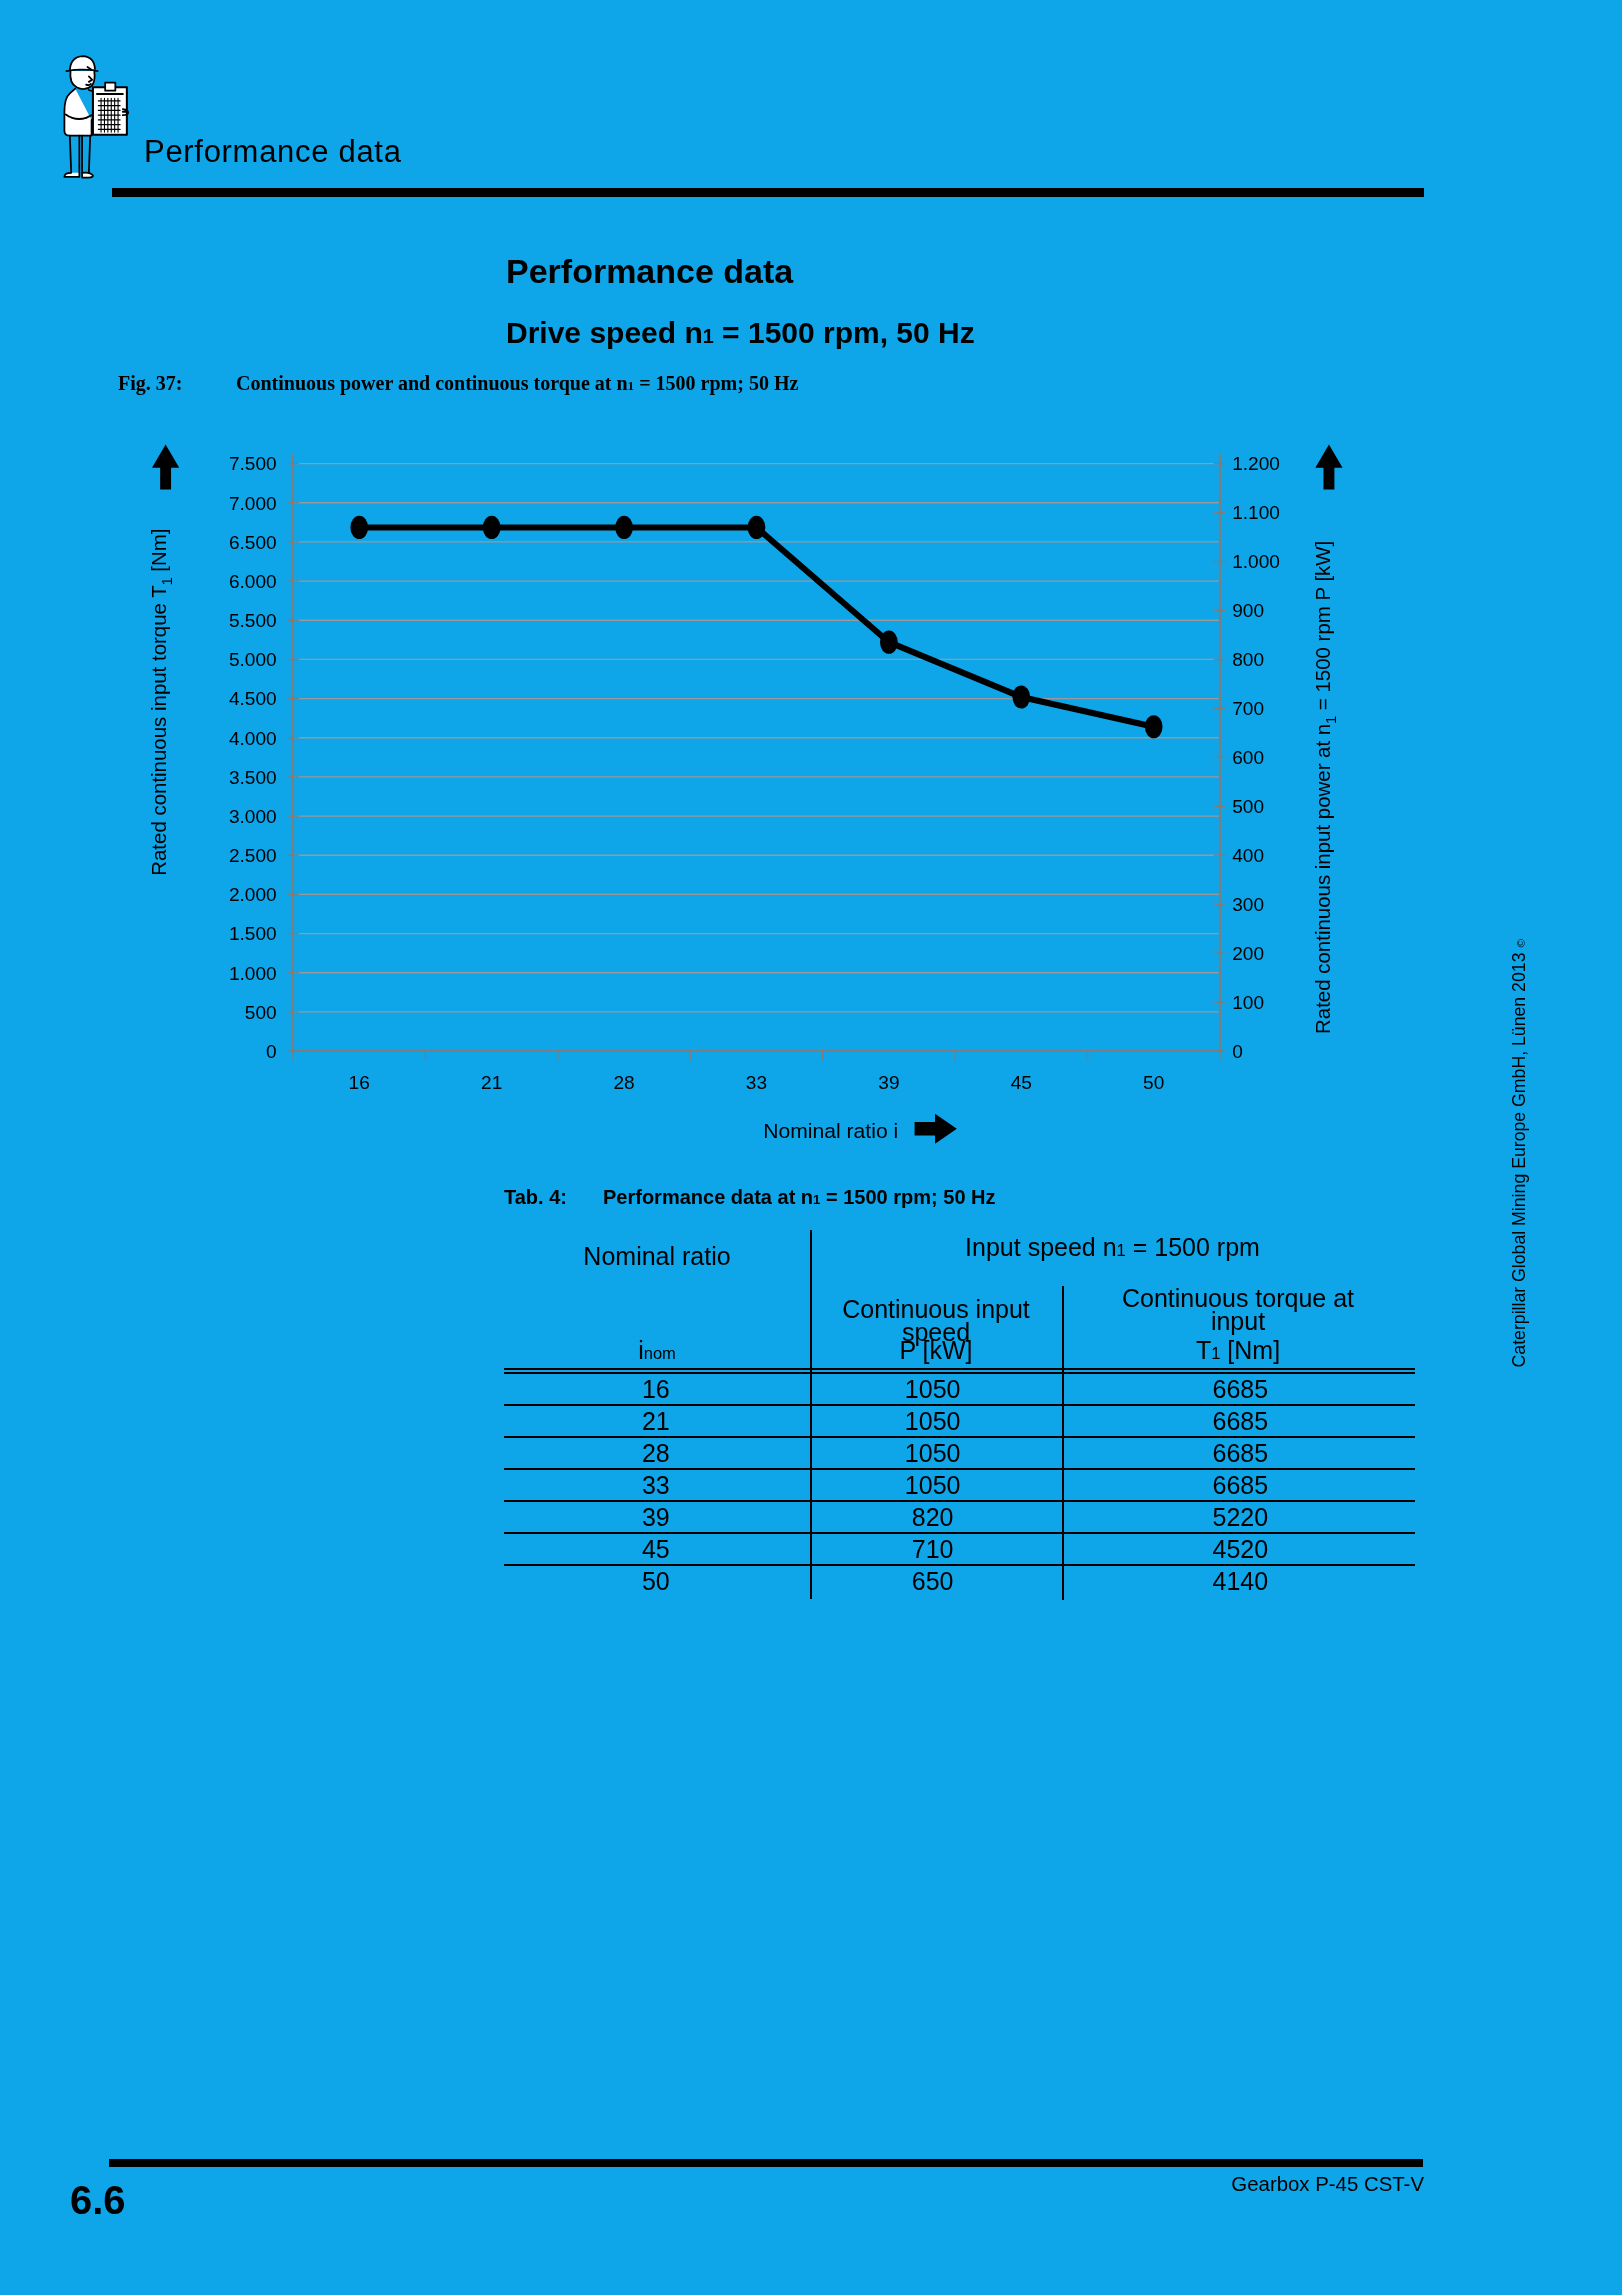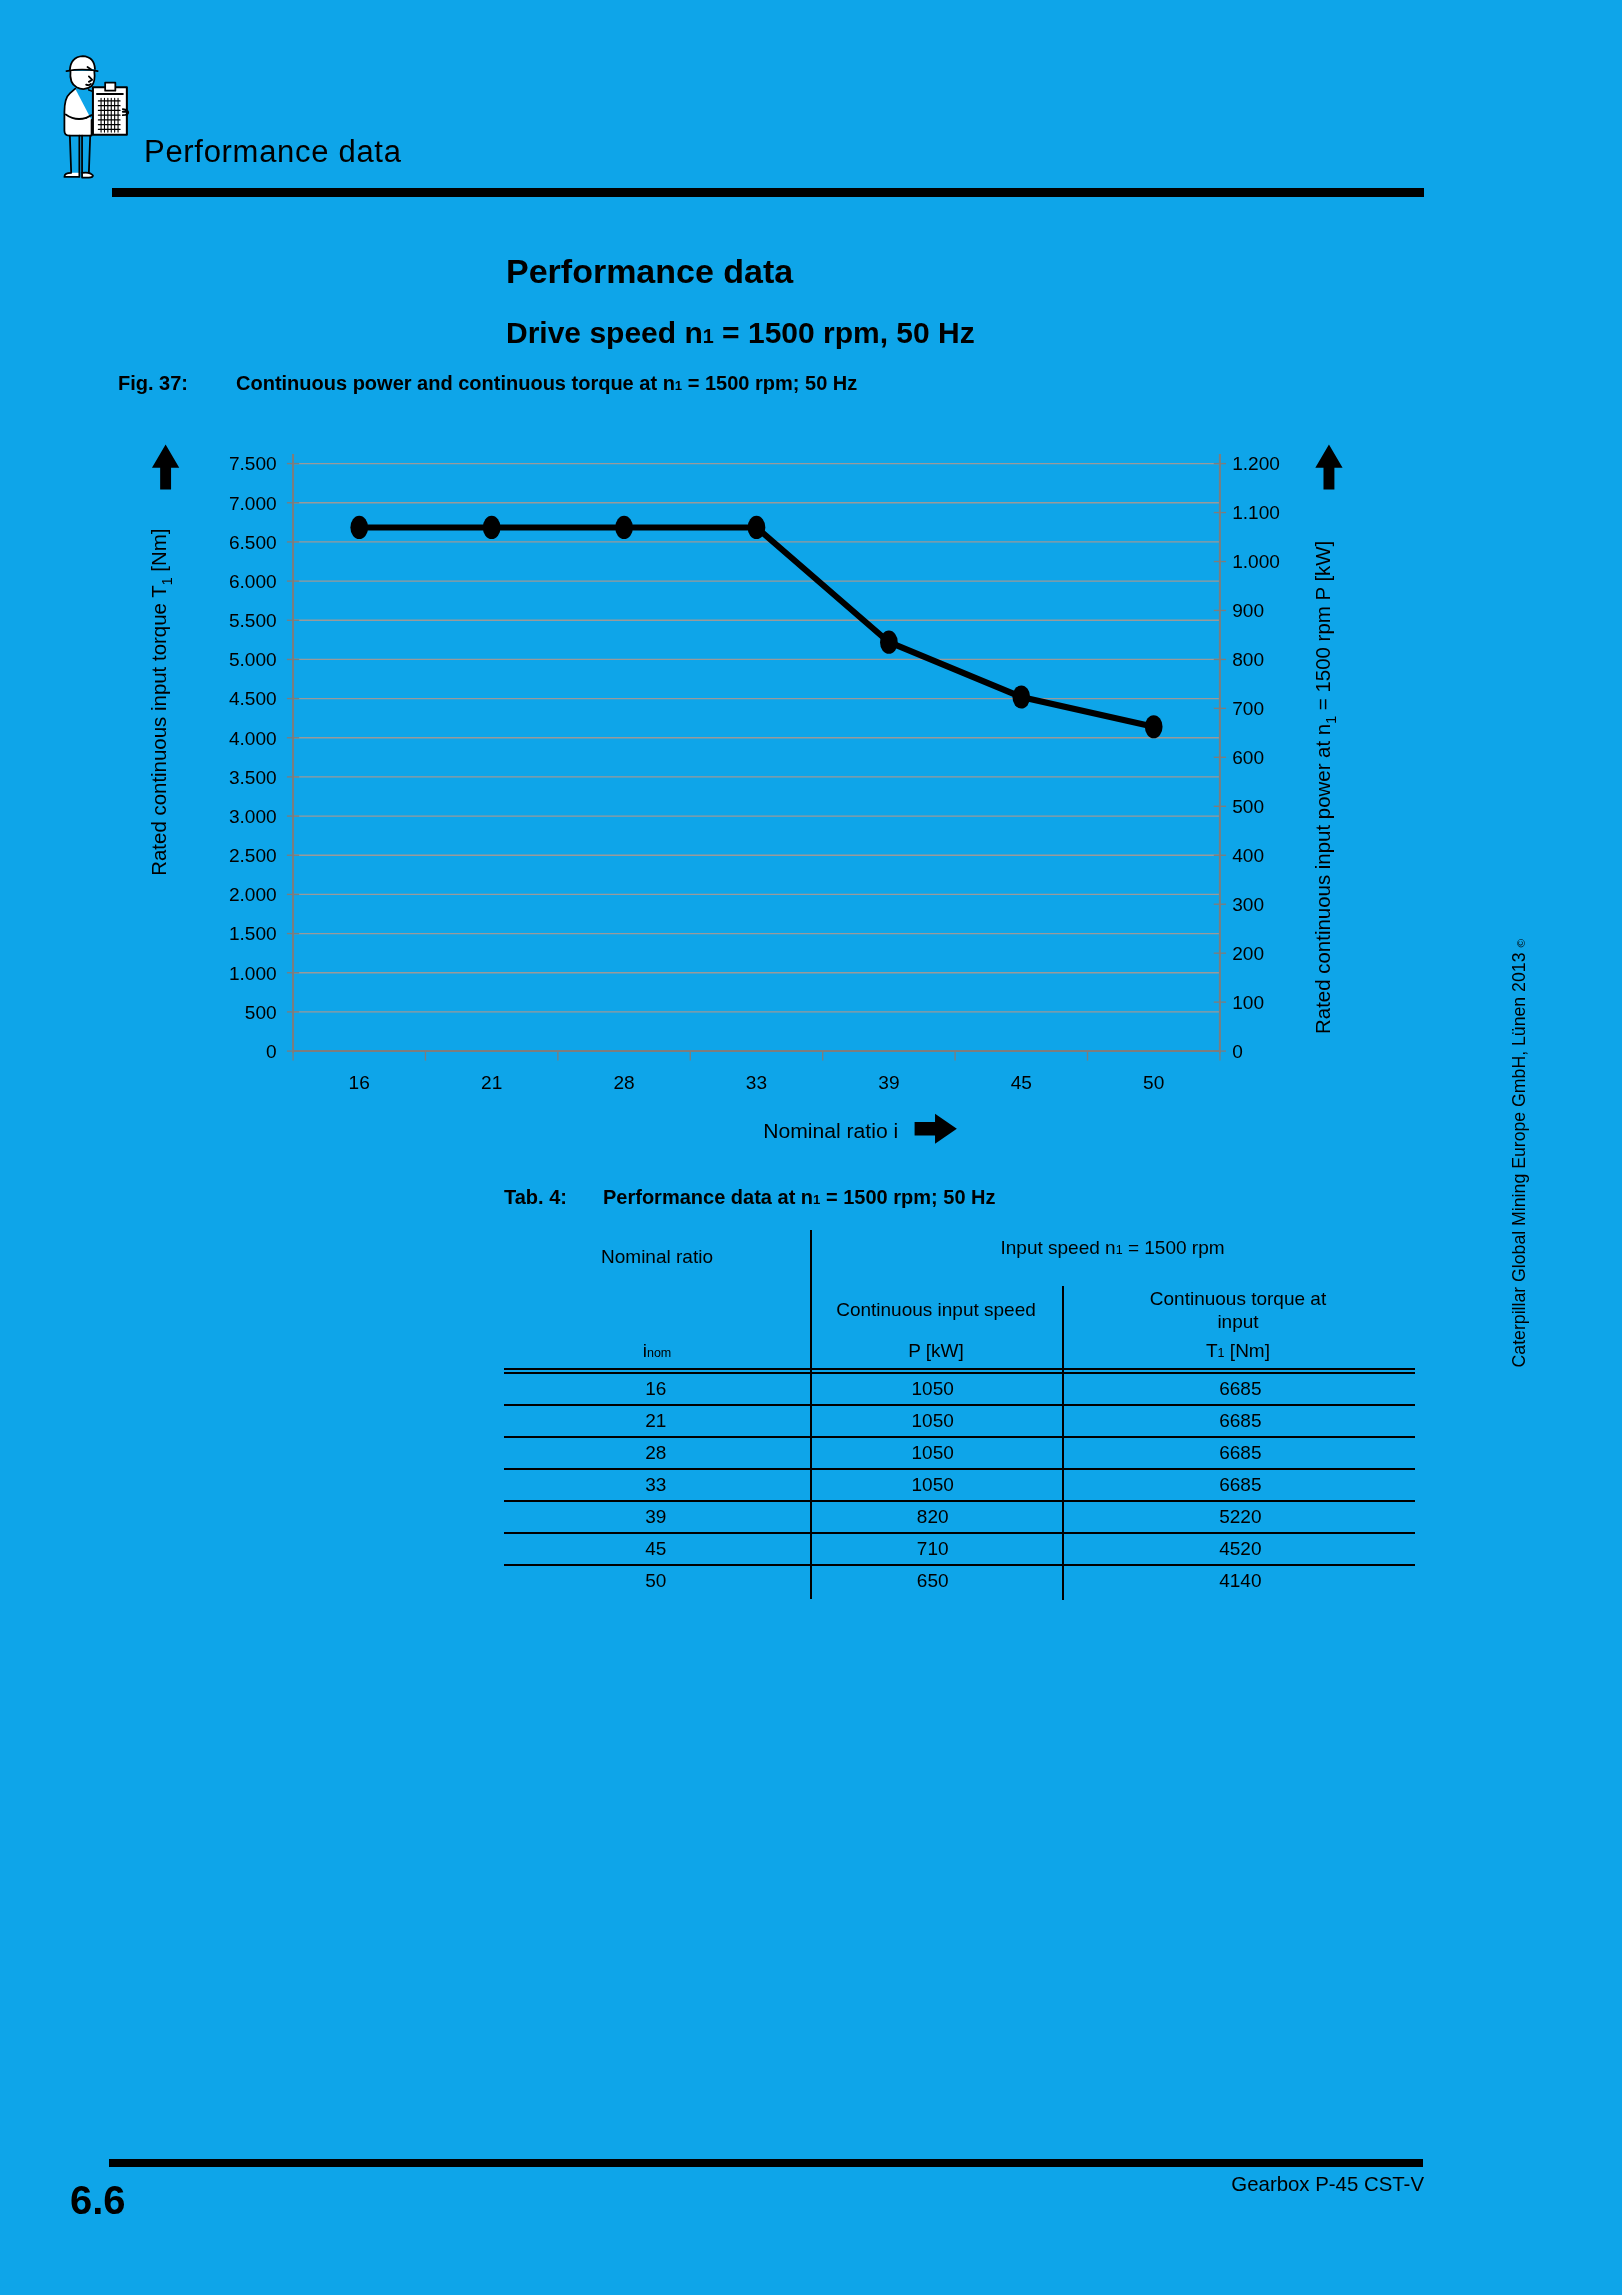--- a/index.html
+++ b/index.html
@@ -9,29 +9,29 @@
   sub{font-size:66%;vertical-align:-18%;line-height:0;}
   sup{font-size:66%;vertical-align:38%;line-height:0;}
 
   .hdr-title{left:144px;top:134px;font-size:31px;letter-spacing:0.7px;}
   .hdr-rule{left:112px;top:188px;width:1312px;height:8.9px;background:#000;}
 
   .main-title{left:506px;top:252px;font-size:34px;font-weight:bold;}
   .sub-title{left:506px;top:316px;font-size:30px;font-weight:bold;}
 
   .caption{font-size:20px;font-weight:bold;white-space:nowrap;}
-  .fig-caption{left:118px;top:372px;}
+  .fig-caption{left:118px;top:372px;font-family:Liberation Serif, serif;}
   .fig-caption .cap-body{position:absolute;left:118px;white-space:nowrap;}
   .tab-caption{left:504px;top:1186px;}
   .tab-caption .cap-body{position:absolute;left:99px;white-space:nowrap;}
 
   #chart-svg{left:0;top:0;width:1622px;height:1193px;}
   #chart-svg text{font-family:"Liberation Sans",sans-serif;fill:#000;}
 
-  .tbl{left:504px;top:1230px;width:911px;height:371px;font-size:19px;}
+  .tbl{left:504px;top:1230px;width:911px;height:371px;font-size:25px;}
   .tbl .vline{position:absolute;width:2px;background:#000;}
   .tbl .hd{position:absolute;text-align:center;line-height:23px;}
   .tbl .hd-rule{position:absolute;left:0;top:138px;width:911px;height:6.1px;
                 border-top:2px solid #000;border-bottom:2.7px solid #000;box-sizing:border-box;}
   .tbl .rows{position:absolute;left:0;top:144px;width:911px;}
   .tbl .row{display:flex;height:32px;border-bottom:2.7px double #000;box-sizing:border-box;}
   .tbl .row:last-child{border-bottom:none;}
   .tbl .cell{text-align:center;line-height:30px;}
   .tbl .c1{width:306px;} .tbl .c2{width:252px;} .tbl .c3{width:352px;padding-left:8px;}
 

